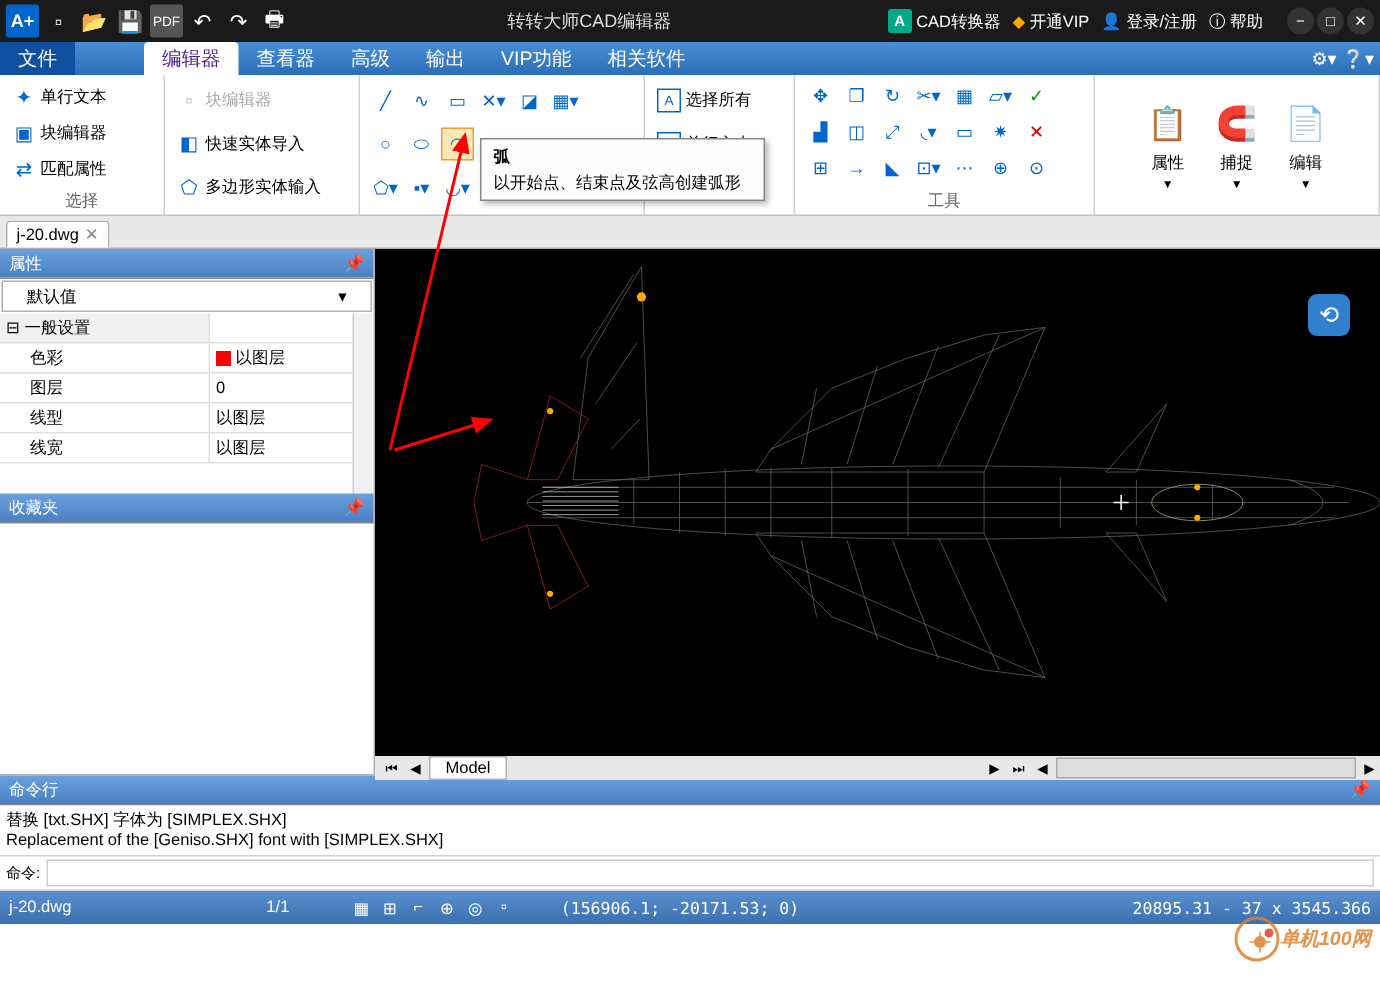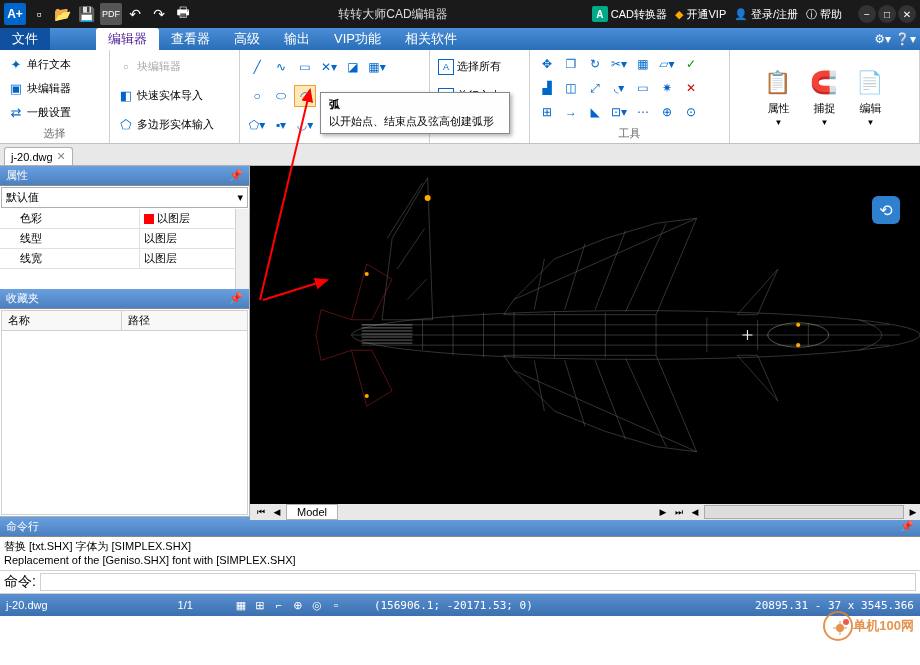--- a/index.html
+++ b/index.html
@@ -34,21 +34,21 @@
     .rb-small.highlighted { border: 1px solid #f0a030; background: #ffe8b8; }
     .rb-big { width: 44px; display: flex; flex-direction: column; align-items: center; gap: 2px; font-size: 11px; padding: 2px; }
     .rb-big-icon { width: 32px; height: 32px; display: flex; align-items: center; justify-content: center; font-size: 22px; }
     
     .doctabs { height: 22px; background: #e8e8e8; border-bottom: 1px solid #b0b0b0; display: flex; align-items: end; padding-left: 4px; }
     .doctab { background: #fff; border: 1px solid #b0b0b0; border-bottom: none; padding: 2px 6px; font-size: 11px; border-radius: 3px 3px 0 0; display: flex; align-items: center; gap: 4px; }
     
     .main { display: flex; height: 350px; }
     .sidepanel { width: 250px; display: flex; flex-direction: column; border-right: 1px solid #b0b0b0; }
     .panel-header { background: linear-gradient(#6ba0e0, #4a80c0); color: #fff; padding: 2px 6px; font-size: 11px; display: flex; justify-content: space-between; align-items: center; border-bottom: 1px solid #888; }
-    .dropdown { background: #fff; border: 1px solid #b0b0b0; padding: 2px 4px; font-size: 11px; display: flex; justify-content: space-between; align-items: center; margin: 1px; }
+    .dropdown { background: #fff; border: 1px solid #b0b0b0; padding: 2px 16px; font-size: 11px; display: flex; justify-content: space-between; align-items: center; margin: 1px; }
     .prop-table { flex: 0 0 auto; }
     .prop-row { display: flex; border-bottom: 1px solid #e0e0e0; font-size: 11px; }
     .prop-label { width: 140px; padding: 2px 4px 2px 20px; border-right: 1px solid #e0e0e0; }
     .prop-label.section { padding-left: 4px; background: #f0f0f0; }
     .prop-value { flex: 1; padding: 2px 4px; display: flex; align-items: center; gap: 3px; }
     .sb-up { width: 14px; background: #f0f0f0; border-left: 1px solid #d0d0d0; }
     .color-sw { width: 10px; height: 10px; background: red; display: inline-block; }
     .fav-body { flex: 1; background: #fff; border: 1px solid #d0d0d0; margin: 1px; }
     .fav-head-row { display: flex; font-size: 11px; background: #f8f8f8; border-bottom: 1px solid #d0d0d0; }
     .fav-col { padding: 2px 6px; }
@@ -58,29 +58,29 @@
     .compass { position: absolute; top: 30px; right: 20px; width: 28px; height: 28px; background: #3080d0; border-radius: 6px; display: flex; align-items: center; justify-content: center; color: #fff; font-size: 16px; }
     .model-tabs { height: 20px; background: #e8e8e8; display: flex; align-items: center; padding-left: 4px; gap: 2px; }
     .model-tab { background: #fff; border: 1px solid #b0b0b0; padding: 1px 10px; font-size: 11px; }
     .mt-nav { width: 14px; height: 14px; font-size: 9px; display: flex; align-items: center; justify-content: center; }
     
     .tooltip { position: absolute; left: 320px; top: 92px; background: #fefefe; border: 1px solid #888; padding: 4px 8px; font-size: 11px; width: 190px; box-shadow: 2px 2px 4px rgba(0,0,0,0.3); z-index: 100; }
     .tooltip-title { font-weight: bold; margin-bottom: 2px; }
     
     .cmdpanel { border-top: 1px solid #b0b0b0; }
     .cmd-log { height: 34px; background: #fff; font-size: 11px; padding: 2px 4px; overflow: hidden; border-bottom: 1px solid #d0d0d0; }
-    .cmd-input-row { display: flex; align-items: center; padding: 2px 4px; font-size: 14px; gap: 4px; border-bottom: 1px solid #d0d0d0; }
+    .cmd-input-row { display: flex; align-items: center; padding: 2px 4px; font-size: 10px; gap: 4px; border-bottom: 1px solid #d0d0d0; }
     .cmd-input { flex: 1; border: 1px solid #d0d0d0; height: 18px; }
     
     .statusbar { height: 22px; background: linear-gradient(#5a90d0, #3a70b0); color: #fff; display: flex; align-items: center; font-size: 11px; padding: 0 6px; gap: 10px; }
     .statusbar > span { display: flex; align-items: center; }
     .status-icons { display: flex; gap: 3px; }
     .status-icons > span { width: 16px; height: 16px; display: flex; align-items: center; justify-content: center; }
     .dim-text { font-family: monospace; }
-    .wm-logo { position: absolute; right: 6px; bottom: 24px; display: flex; align-items: center; gap: 0; opacity: 0.85; }
+    .wm-logo { position: absolute; right: 6px; bottom: 24px; display: flex; align-items: center; gap: 0; opacity: 0.85; font-style: italic; }
     .wm-circ { width: 30px; height: 30px; border: 2px solid #e08030; border-radius: 50%; position: relative; }
     .wm-text { color: #e08030; font-size: 13px; font-weight: bold; }
     
     .arrow-red { position: absolute; z-index: 50; }
     
     svg.plane { width: 100%; height: 100%; }
   </style>
 </head>
 <body>
 
@@ -141,21 +141,21 @@
       <div class="rb-item">
           <span class="rb-icon" style="color:#06c">✦</span>
           <span>单行文本</span>
         </div>
       <div class="rb-item">
           <span class="rb-icon" style="color:#06c">▣</span>
           <span>块编辑器</span>
         </div>
       <div class="rb-item">
           <span class="rb-icon" style="color:#06c">⇄</span>
-          <span>一般设置</span>
+          <span>匹配属性</span>
         </div>
     </div>
     <div class="ribbon-group-label">选择</div>
   </div>
   <div class="ribbon-group" style="width:130px">
     <div class="ribbon-group-body">
       <div class="rb-item" style="color:#aaa">
           <span class="rb-icon">▫</span>
           <span>块编辑器</span>
         </div>
@@ -277,48 +277,50 @@
       <span>属性</span>
       <span>📌</span>
     </div>
     <div class="dropdown">
       <span>默认值</span>
         <span>▾</span>
     </div>
     <div class="prop-table" style="display:flex">
       <div style="flex:1">
         <div class="prop-row">
+            <div class="prop-label section">⊟ <span>一般设置</span></div>
+            <div class="prop-value"></div>
+          </div>
+        <div class="prop-row">
             <div class="prop-label">色彩</div>
             <div class="prop-value">
               <span class="color-sw"></span>
               <span>以图层</span>
             </div>
+          </div>
+        <div class="prop-row">
+            <div class="prop-label">图层</div>
+            <div class="prop-value">0</div>
           </div>
         <div class="prop-row">
             <div class="prop-label">线型</div>
             <div class="prop-value">以图层</div>
           </div>
         <div class="prop-row">
             <div class="prop-label">线宽</div>
             <div class="prop-value">以图层</div>
           </div>
         <div style="height:20px"></div>
       </div>
       <div class="sb-up"></div>
     </div>
     <div class="panel-header">
       <span>收藏夹</span>
       <span>📌</span>
     </div>
-    <div class="fav-body">
-      <div class="fav-head-row">
-        <div class="fav-col" style="width:120px;border-right:1px solid #d0d0d0">名称</div>
-        <div class="fav-col">路径</div>
-      </div>
-    </div>
   </div>
 
   <div class="canvas-wrap">
     <div class="canvas">
       <svg class="plane" viewBox="0 0 660 330">
 
         <g stroke="#666" stroke-width="0.5" fill="none">
 
           <ellipse cx="380" cy="165" rx="280" ry="24"></ellipse>
           <path d="M100,165 L640,165"></path>

